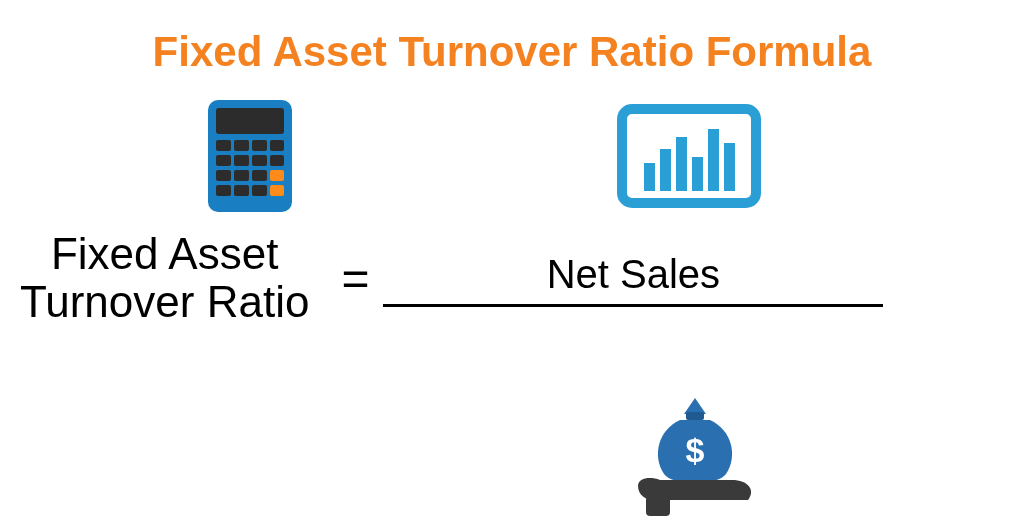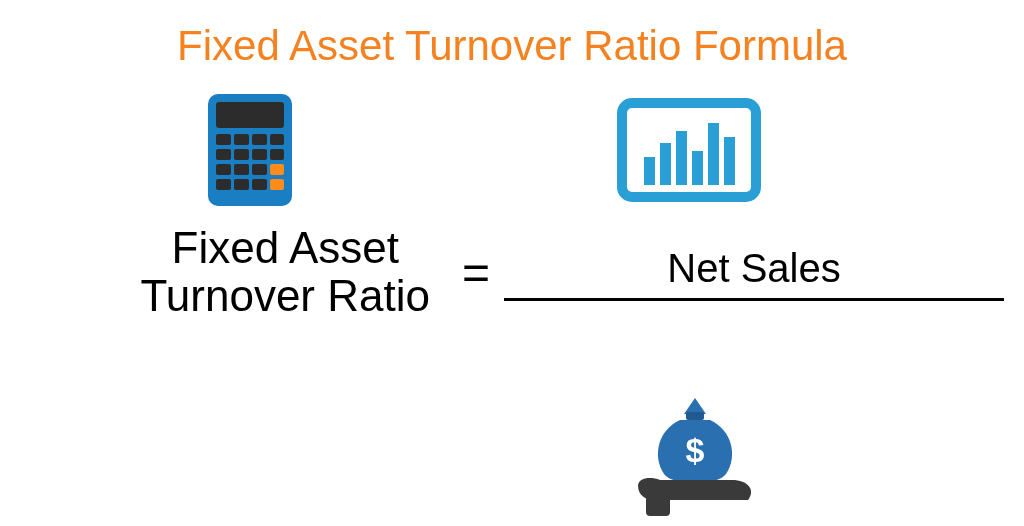--- a/index.html
+++ b/index.html
@@ -7,36 +7,36 @@
       width: 1024px;
       height: 526px;
       background: #ffffff;
       font-family: Arial, Helvetica, sans-serif;
       position: relative;
       overflow: hidden;
     }
     .title {
       text-align: center;
       font-size: 42px;
-      font-weight: normal;
+      font-weight: bold;
       color: #f58220;
-      padding-top: 22px;
+      padding-top: 28px;
     }
     .icons-row {
       display: flex;
       justify-content: space-between;
       align-items: center;
       padding: 20px 260px 0 200px;
     }
     .calculator-icon svg { width: 100px; height: 120px; }
     .chart-icon svg { width: 150px; height: 110px; }
     .formula-row {
       display: flex;
       align-items: center;
-      justify-content: flex-end;
+      justify-content: flex-start;
       padding: 10px 20px 0 20px;
       color: #000;
     }
     .lhs {
       text-align: center;
       font-size: 44px;
       line-height: 1.1;
       padding-right: 18px;
     }
     .equals {

